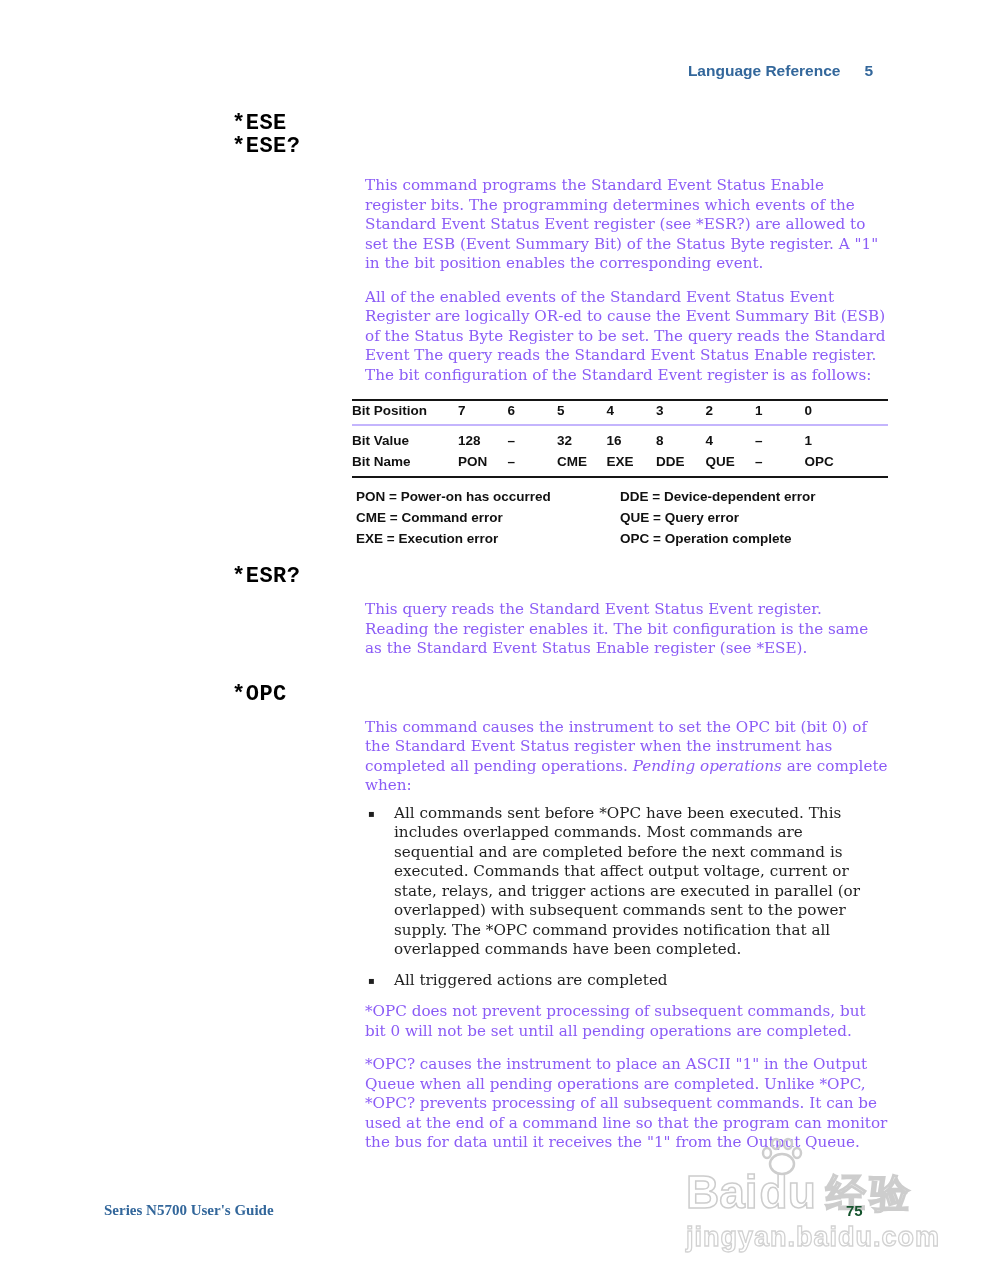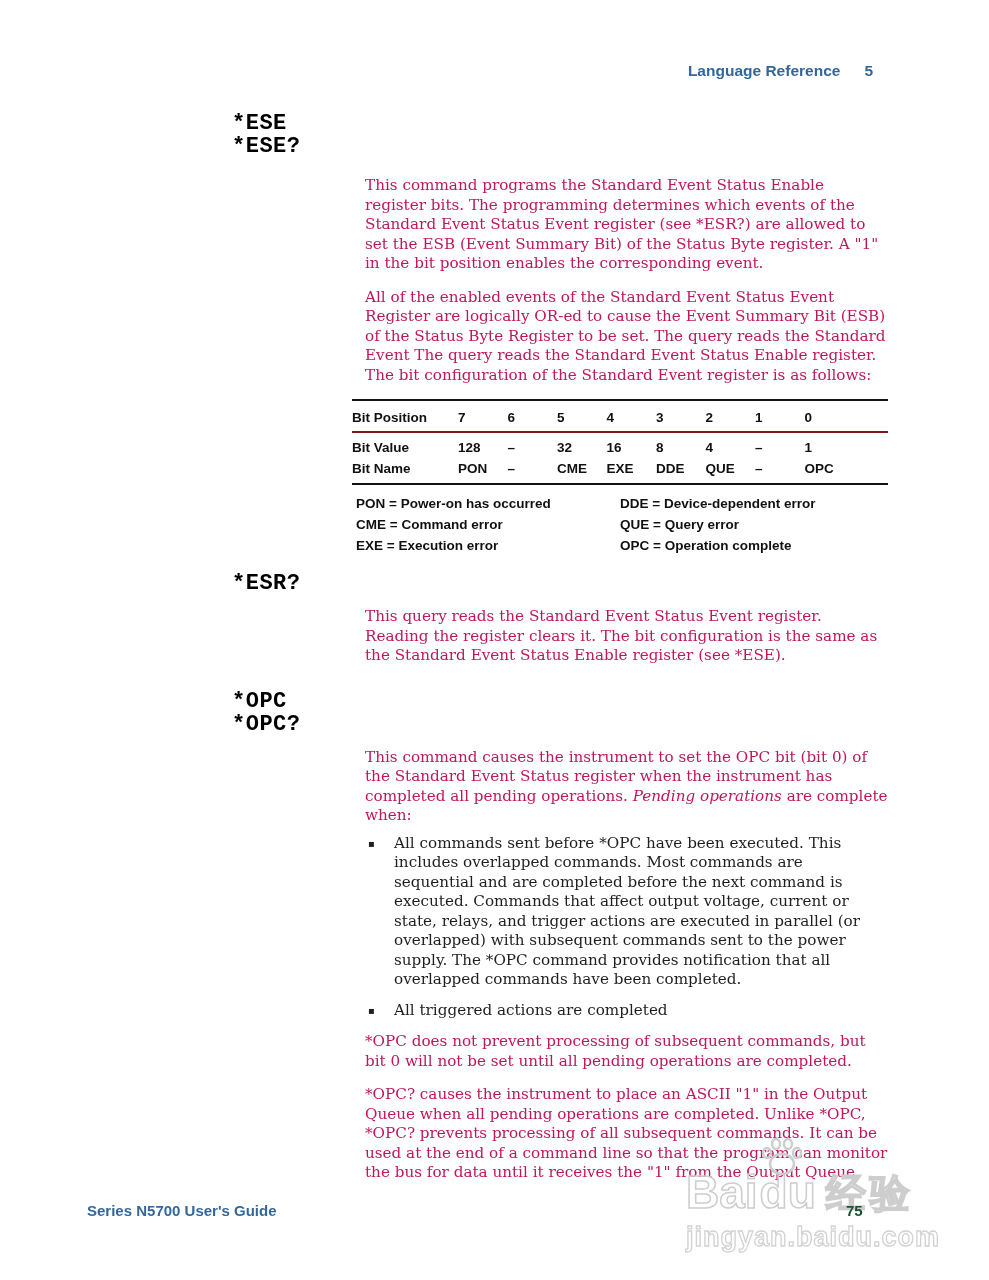--- a/index.html
+++ b/index.html
@@ -18,51 +18,51 @@
   
   .content { position:absolute; top:112px; left:0; width:989px; }
 
   .cmd-heading {
     margin-left:232px; font-family:"Liberation Mono", monospace;
     font-weight:bold; font-size:22px; line-height:23px; color:#000;
     letter-spacing:0.5px;
   }
   .para {
     margin:14px 16px 0 365px; width:524px;
-    font-size:15.2px; line-height:19.5px; color:#be185d;
+    font-size:15.2px; line-height:19.5px; color:#8b5cf6;
   }
   .para.first { margin-top:18px; }
   .italic { font-style:italic; }
 
   
   .bit-table {
     margin:14px 0 0 352px; width:536px;
     font-family:"Liberation Sans", sans-serif; color:#111;
   }
   .bt-grid { border-top:2px solid #151515; border-bottom:2px solid #151515; }
   .bt-row { display:flex; align-items:center; padding-right:34px; }
-  .bt-row-head { border-bottom:2px solid #7f1d1d; padding-top:9px; padding-bottom:6px; }
+  .bt-row-head { border-bottom:2px solid #c4b5fd; padding-top:2px; padding-bottom:6px; }
   .bt-row-val  { padding-top:7px; padding-bottom:3px; }
   .bt-row-name { padding-top:3px; padding-bottom:7px;align-items:flex-end; }
   .bt-label { width:106px; font-weight:bold; font-size:13.5px; }
   .bt-cell  { flex:1; font-weight:bold; font-size:13.5px; text-align:left; }
   .bt-legend { display:flex; padding:8px 0 0 4px; font-size:13.5px; font-weight:bold; }
   .bt-legend-col { width:264px; line-height:21px; }
   .bt-legend-col + .bt-legend-col { width:auto; }
 
   
   .bullet { display:flex; margin:8px 0 0 368px; width:520px; }
   .bullet + .bullet { margin-top:11px; }
   .bullet-marker { width:26px; font-size:10px; line-height:19.5px; color:#1f1f1f; }
   .bullet-text { width:492px; font-size:15.2px; line-height:19.5px; }
 
   
   .footer-title {
-    position:absolute; left:87px; top:1202px;
-    font-family:Liberation Sans, sans-serif; font-weight:bold;
+    position:absolute; left:104px; top:1202px;
+    font-family:Liberation Serif, serif; font-weight:bold;
     font-size:15px; color:#33679b; z-index:3;
   }
   .footer-page {
     position:absolute; left:846px; top:1202px;
     font-family:"Liberation Sans", sans-serif; font-weight:bold;
     font-size:15px; color:#14532d; z-index:3;text-align:center;
   }
 
   
   .watermark {
@@ -150,25 +150,24 @@
           <div>DDE = Device-dependent error</div>
           <div>QUE = Query error</div>
           <div>OPC = Operation complete</div>
         </div>
       </div>
     </div>
 
     <div class="cmd-heading" style="margin-top:16px;">
       <div>*ESR?</div>
     </div>
-    <p class="para" style="margin-top:12px;">This query reads the Standard Event Status Event register. Reading the register clears it.  The bit configuration is the same as the Standard Event Status Enable register (see *ESE).</p>
+    <p class="para" style="margin-top:12px;">This query reads the Standard Event Status Event register. Reading the register enables it.  The bit configuration is the same as the Standard Event Status Enable register (see *ESE).</p>
 
     <div class="cmd-heading" style="margin-top:24px;">
       <div>*OPC</div>
-      <div>*OPC?</div>
     </div>
     <p class="para" style="margin-top:12px;"><span>This command causes the instrument to set the OPC bit (bit 0) of the Standard Event Status register when the instrument has completed all pending operations. </span><span class="italic">Pending operations</span><span> are complete when:</span></p>
 
     <div class="bullet">
       <span class="bullet-marker">▪</span>
       <span class="bullet-text">All commands sent before *OPC have been executed. This includes overlapped commands. Most commands are sequential and are completed before the next command is executed. Commands that affect output voltage, current or state, relays, and trigger actions are executed in parallel (or overlapped) with subsequent commands sent to the power supply. The *OPC command provides notification that all overlapped commands have been completed.</span>
     </div>
     <div class="bullet">
       <span class="bullet-marker">▪</span>
       <span class="bullet-text">All triggered actions are completed</span>

